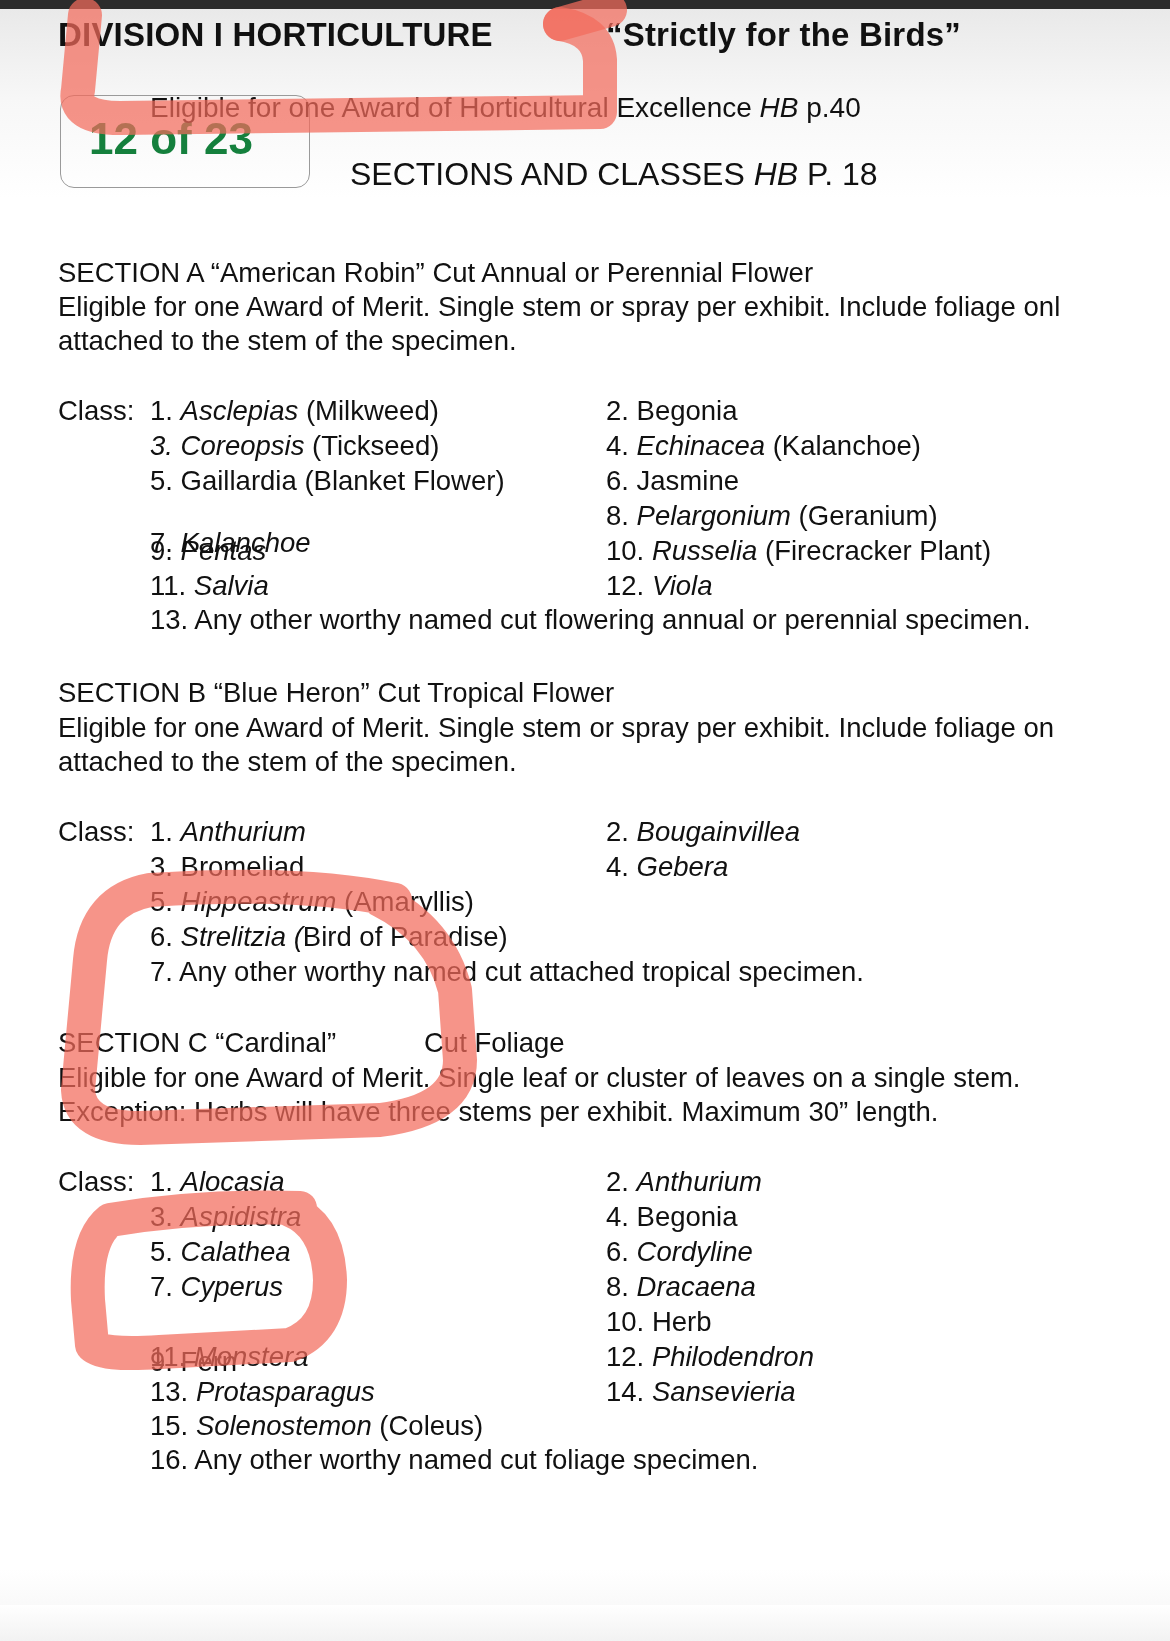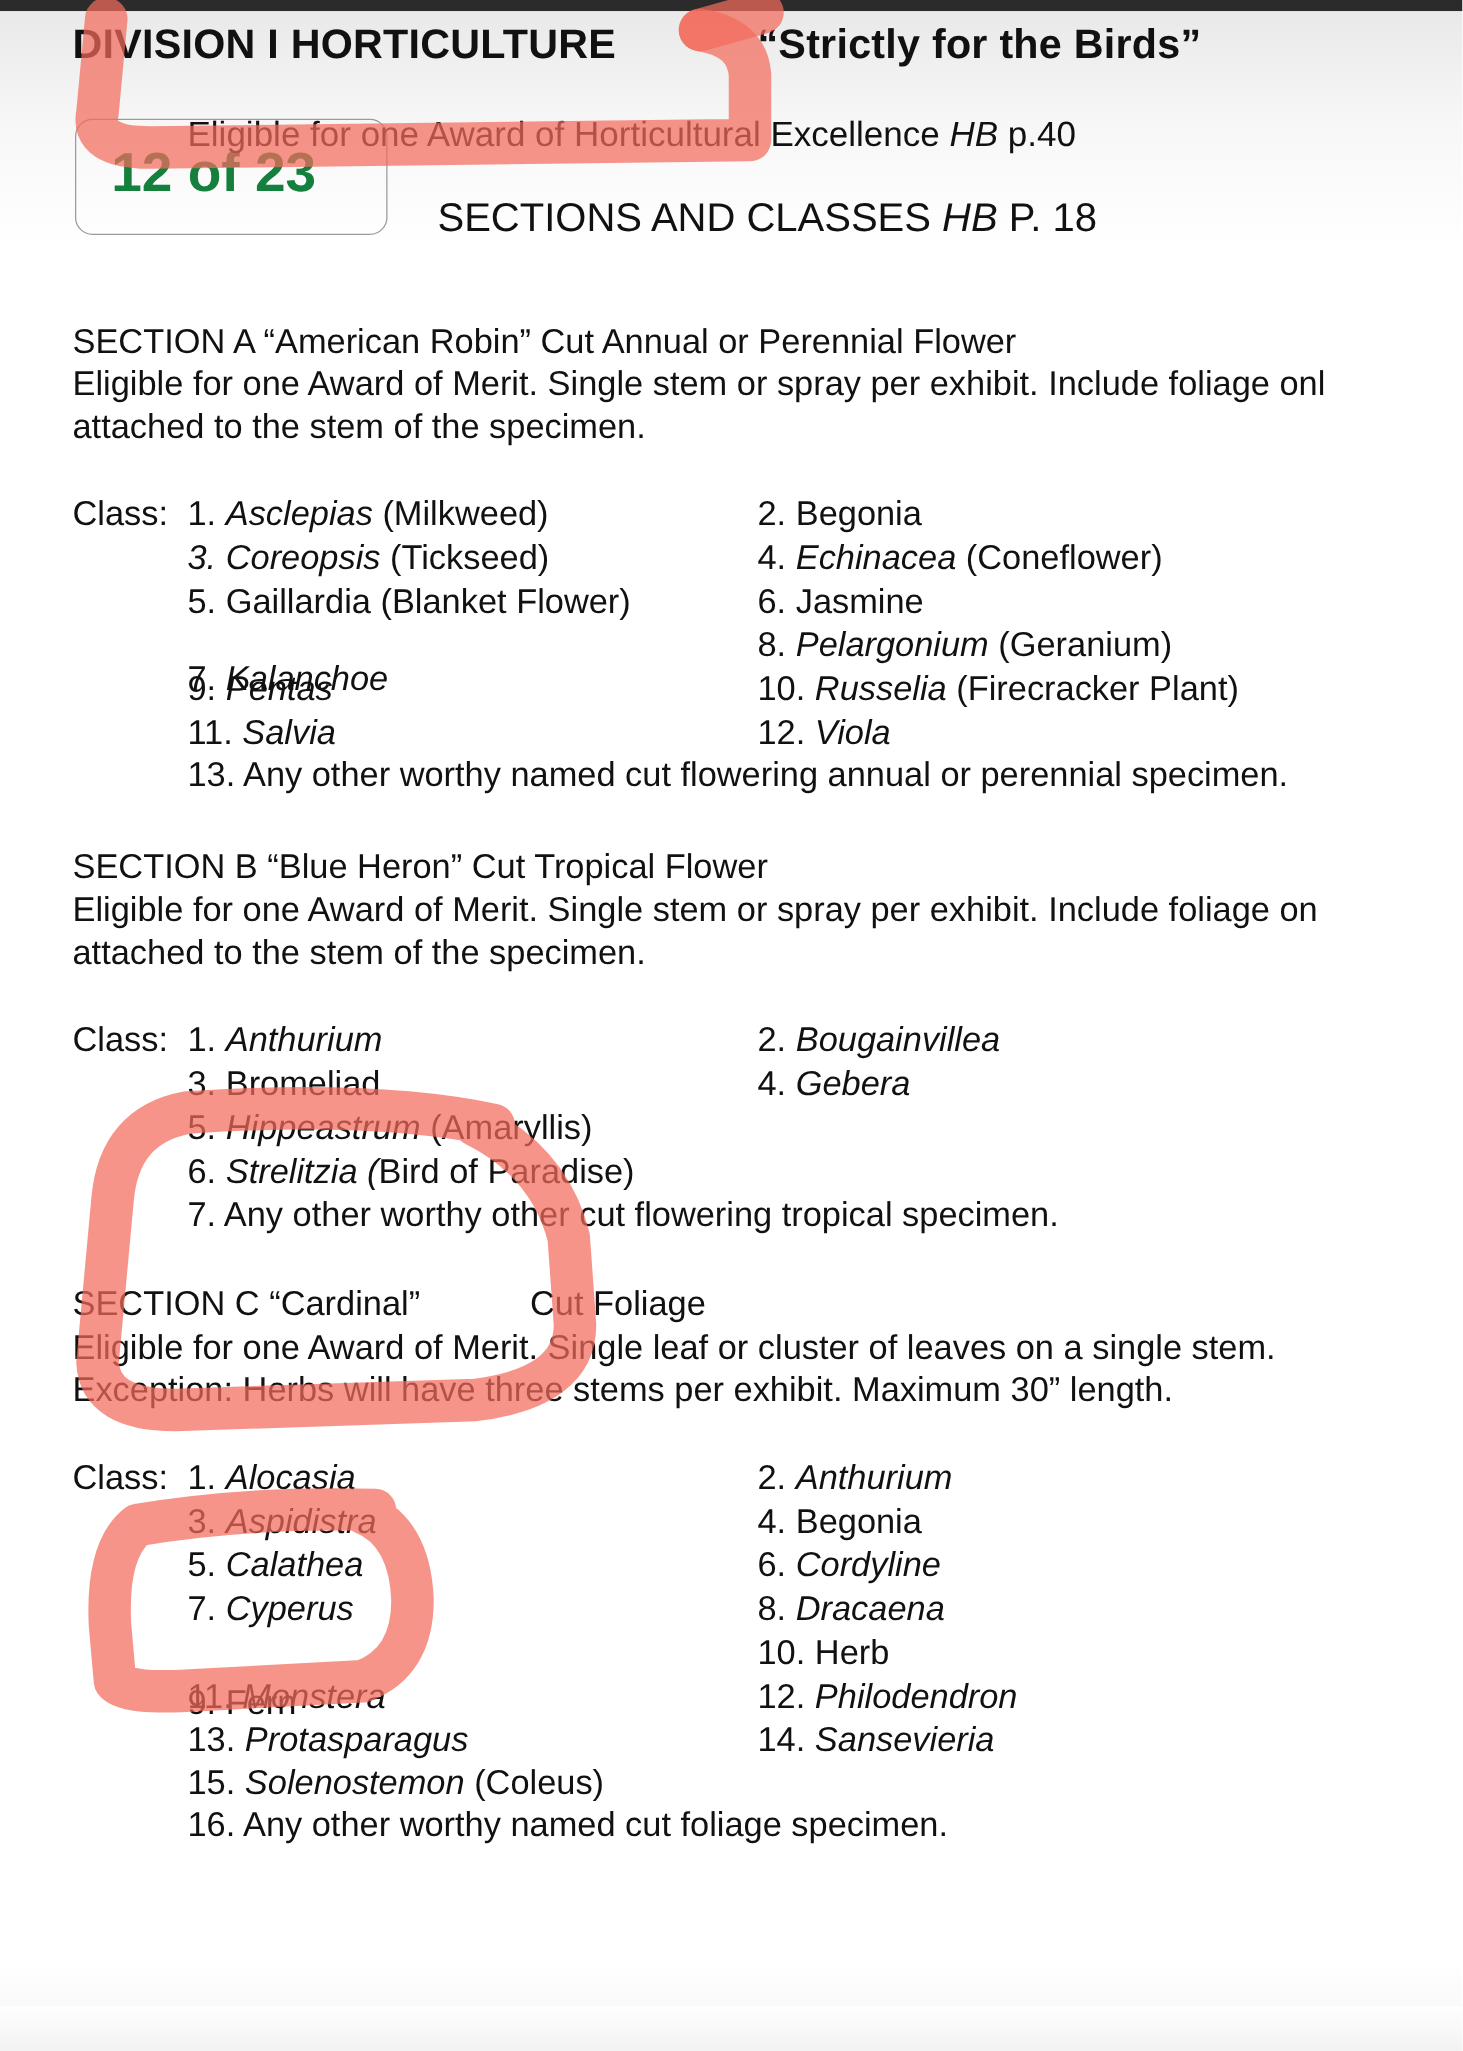--- a/index.html
+++ b/index.html
@@ -55,21 +55,21 @@
 
 <div class="abs txt lbl" style="top:256px;">SECTION A   “American Robin”  Cut Annual or Perennial Flower</div>
 <div class="abs txt lbl" style="top:290px;">Eligible for one Award of Merit. Single stem or spray per exhibit. Include foliage onl</div>
 <div class="abs txt lbl" style="top:324px;">attached to the stem of the specimen.</div>
 
 <div class="abs txt lbl" style="top:394px;">Class:</div>
 
 <div class="abs txt ind" style="top:394px;"><span>1. </span><i>Asclepias</i><span> (Milkweed)</span></div>
 <div class="abs txt col2" style="top:394px;"><span>2. </span><i></i><span>Begonia</span></div>
 <div class="abs txt ind" style="top:429px;"><i>3. </i><i>Coreopsis</i><span> (Tickseed)</span></div>
-<div class="abs txt col2" style="top:429px;"><span>4. </span><i>Echinacea</i><span> (Coneflower)</span></div>
+<div class="abs txt col2" style="top:429px;"><span>4. </span><i>Echinacea</i><span> (Kalanchoe)</span></div>
 <div class="abs txt ind" style="top:464px;"><span>5. </span><i></i><span>Gaillardia (Blanket Flower)</span></div>
 <div class="abs txt col2" style="top:464px;"><span>6. </span><i></i><span>Jasmine</span></div>
 <div class="abs txt ind" style="top:499px;margin-top:27px;"><span>7. </span><i>Kalanchoe</i><span></span></div>
 <div class="abs txt col2" style="top:499px;"><span>8. </span><i>Pelargonium</i><span> (Geranium)</span></div>
 <div class="abs txt ind" style="top:534px;"><span>9. </span><i>Pentas</i><span></span></div>
 <div class="abs txt col2" style="top:534px;"><span>10. </span><i>Russelia</i><span> (Firecracker Plant)</span></div>
 <div class="abs txt ind" style="top:569px;"><span>11. </span><i>Salvia</i><span></span></div>
 <div class="abs txt col2" style="top:569px;"><span>12. </span><i>Viola</i><span></span></div>
 <div class="abs txt ind" style="top:603px;"><span>13. </span><i></i><span>Any other worthy named cut flowering annual or perennial specimen.</span></div>
 
@@ -77,21 +77,21 @@
 <div class="abs txt lbl" style="top:711px;">Eligible for one Award of Merit.  Single stem or spray per exhibit. Include foliage on</div>
 <div class="abs txt lbl" style="top:745px;">attached to the stem of the specimen.</div>
 
 <div class="abs txt lbl" style="top:815px;">Class:</div>
 <div class="abs txt ind" style="top:815px;"><span>1. </span><i>Anthurium</i><span></span></div>
 <div class="abs txt col2" style="top:815px;"><span>2. </span><i>Bougainvillea</i><span></span></div>
 <div class="abs txt ind" style="top:850px;"><span>3. </span><i></i><span>Bromeliad</span></div>
 <div class="abs txt col2" style="top:850px;"><span>4. </span><i>Gebera</i><span></span></div>
 <div class="abs txt ind" style="top:885px;"><span>5. </span><i>Hippeastrum</i><span> (Amaryllis)</span></div>
 <div class="abs txt ind" style="top:920px;"><span>6. </span><i>Strelitzia (</i><span>Bird of Paradise)</span></div>
-<div class="abs txt ind" style="top:955px;"><span>7. </span><i></i><span>Any other worthy other cut flowering tropical specimen.</span></div>
+<div class="abs txt ind" style="top:955px;"><span>7. </span><i></i><span>Any other worthy named cut attached tropical specimen.</span></div>
 
 <div class="abs txt lbl" style="top:1026px;">SECTION C  “Cardinal”</div>
 <div class="abs txt" style="left:424px; top:1026px;">Cut Foliage</div>
 <div class="abs txt lbl" style="top:1061px;">Eligible for one Award of Merit.  Single leaf or cluster of leaves on a single stem.</div>
 <div class="abs txt lbl" style="top:1095px;">Exception: Herbs will have three stems per exhibit. Maximum 30” length.</div>
 
 <div class="abs txt lbl" style="top:1165px;">Class:</div>
 <div class="abs txt ind" style="top:1165px;"><span>1. </span><i>Alocasia</i><span></span></div>
 <div class="abs txt col2" style="top:1165px;"><span>2. </span><i>Anthurium</i><span></span></div>
 <div class="abs txt ind" style="top:1200px;"><span>3. </span><i>Aspidistra</i><span></span></div>

